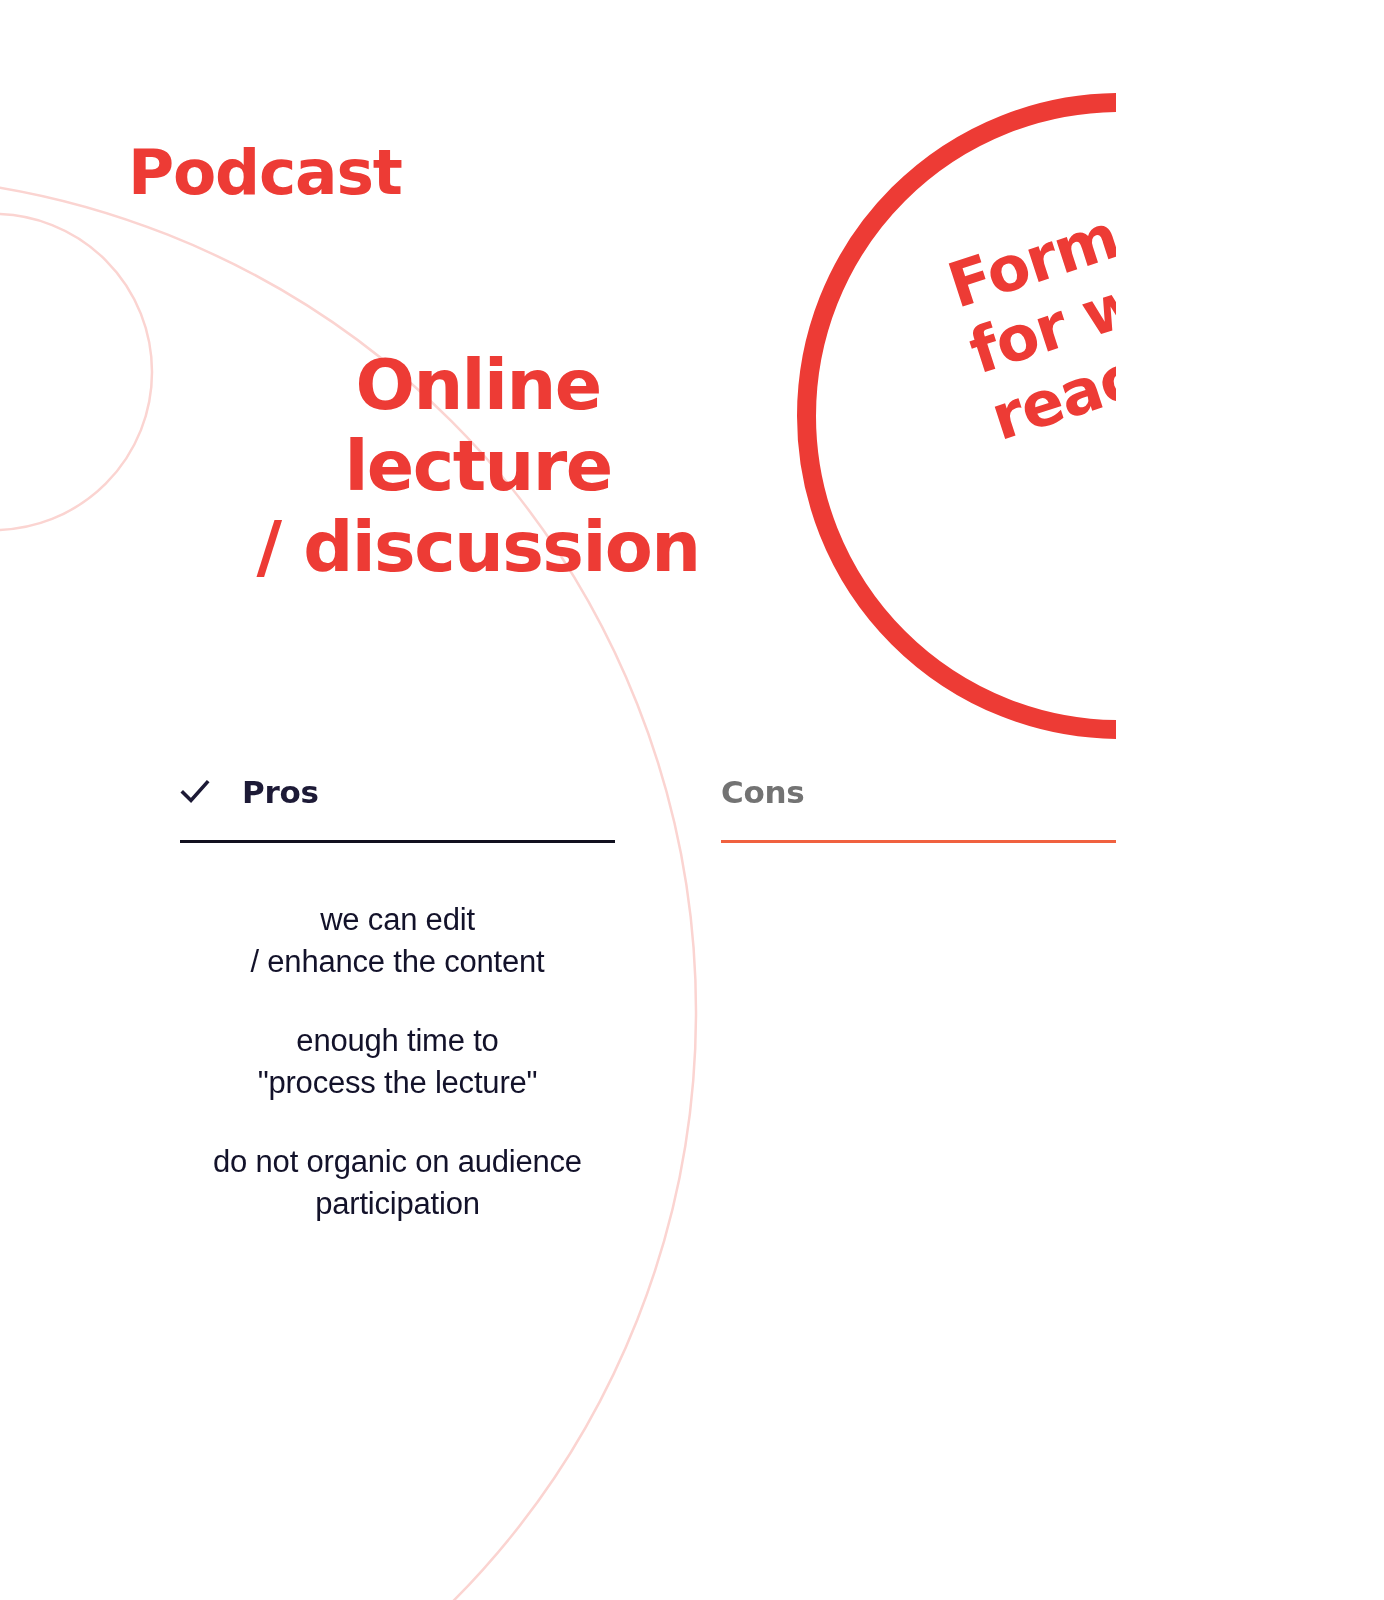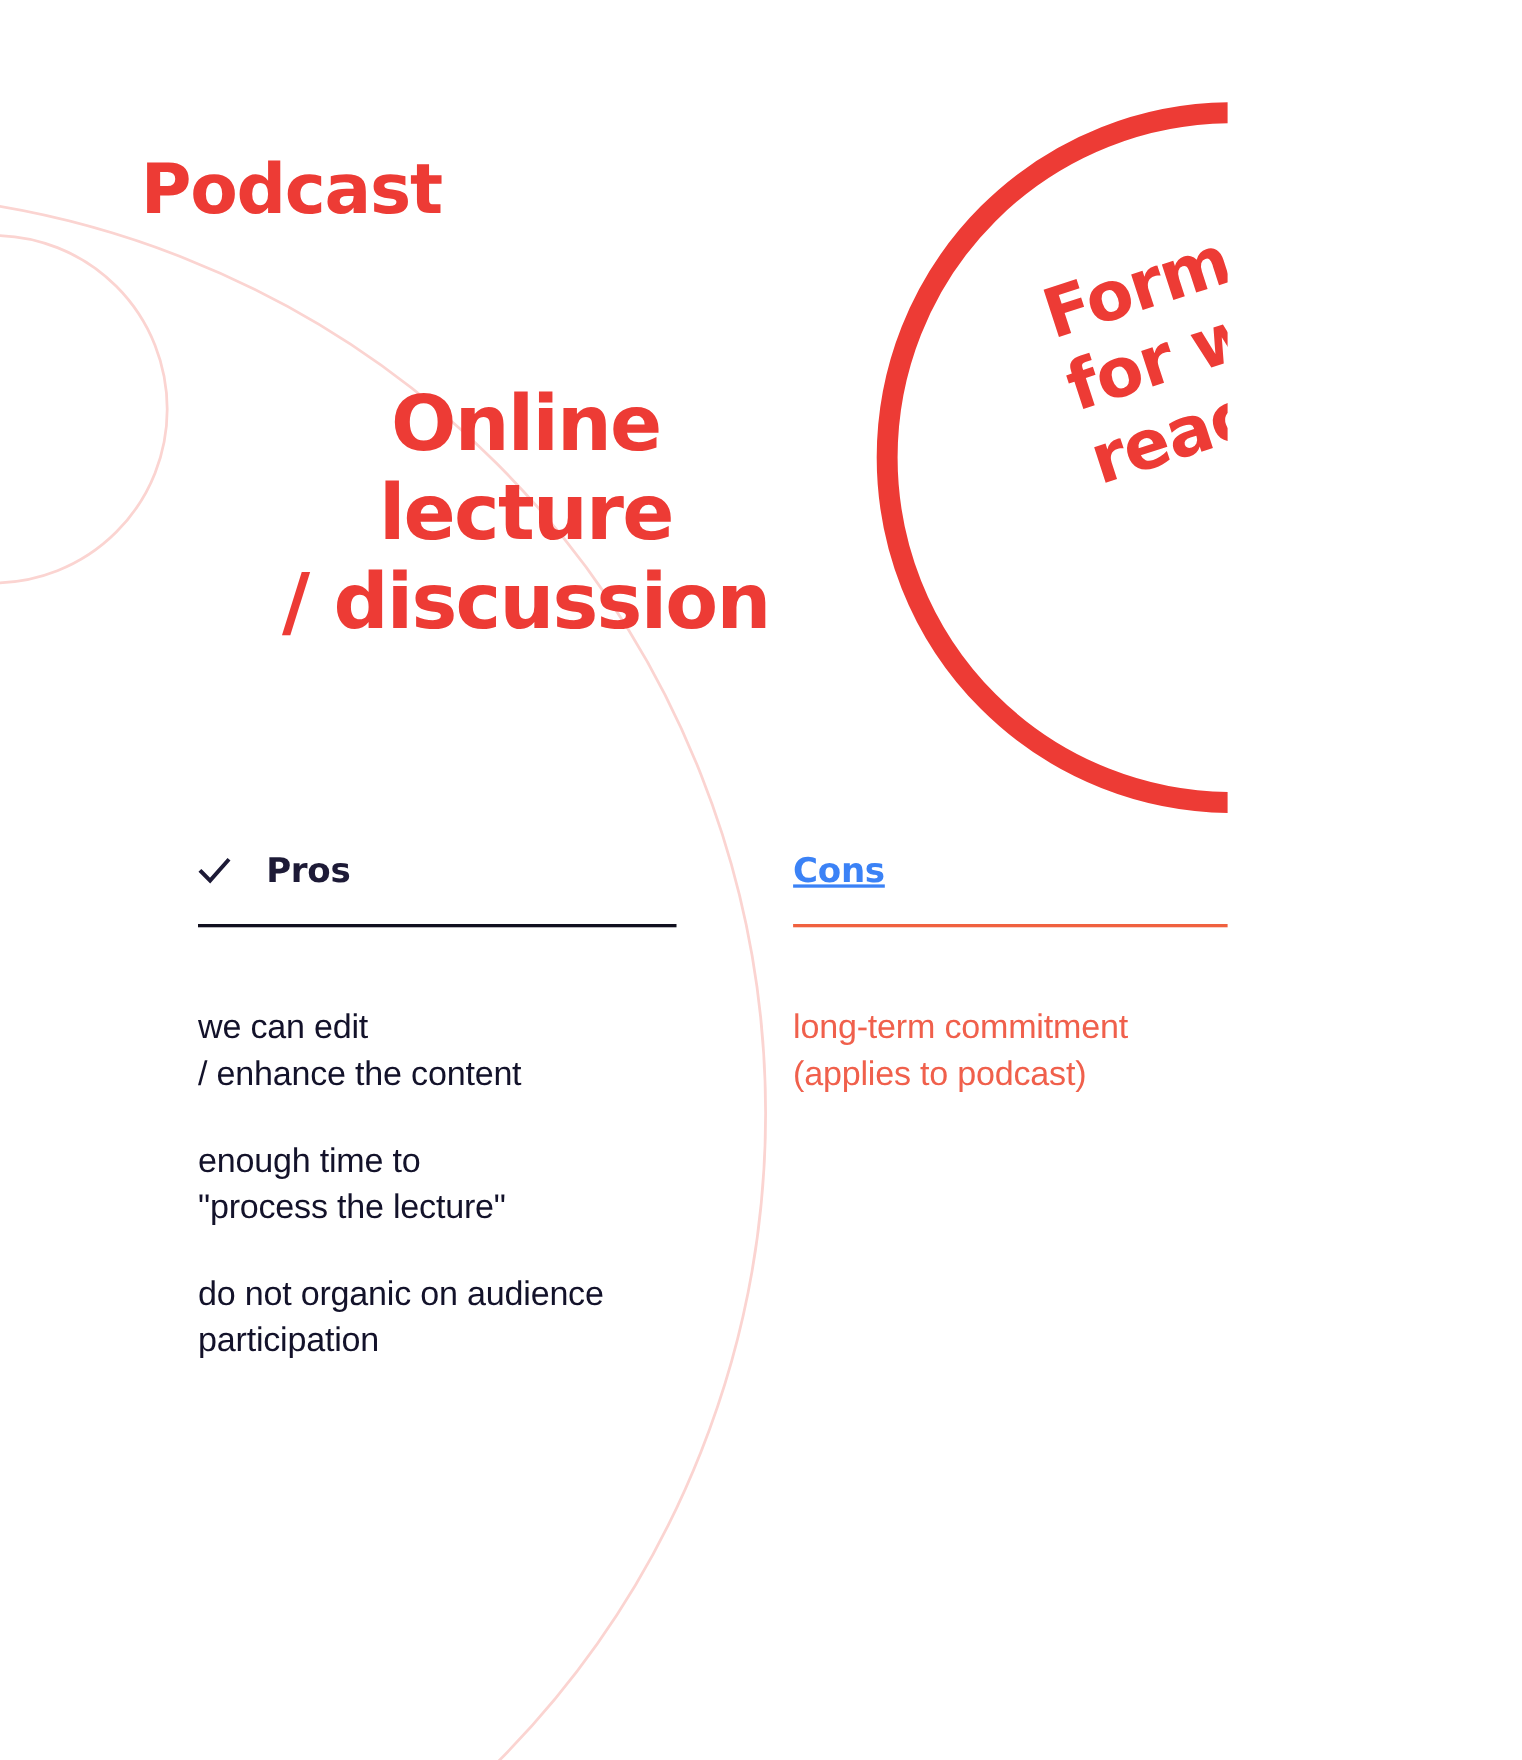--- a/index.html
+++ b/index.html
@@ -71,27 +71,27 @@
 
   .col-head{
     display:flex;align-items:center;gap:32px;
     font-family:"DejaVu Sans","Liberation Sans",sans-serif;
     font-weight:bold;
     font-size:31px;
     letter-spacing:-0.3px;
     height:44px;
   }
   .col-pros .col-head{color:#1d1a36;}
-  .col-cons .col-head{color:#3b82f6;text-decoration:underline;}
+  .col-cons .col-head{color:#737373;}
   .check-icon{display:inline-block;width:30px;height:30px;line-height:0;}
   .rule{height:3px;width:100%;margin-top:26px;}
   .rule-dark{background:#11101f;}
   .rule-red{background:#f0613f;}
 
-  .items{margin-top:70px;}
+  .items{margin-top:56px;text-align:center;}
   .item{
     font-family:"Liberation Sans",sans-serif;
     font-size:31px;
     line-height:1.34;
     letter-spacing:-0.2px;
     margin:0 0 38px 0;
     white-space:pre-line;
   }
   .col-pros .item{color:#13122a;}
   .col-cons .item{color:#f0604c;}
@@ -148,22 +148,18 @@
       <p class="item">do not organic on audience
 participation</p>
     </div>
   </div>
 
   <div class="col col-cons">
     <div class="col-head">
       <span>Cons</span>
     </div>
     <div class="rule rule-red"></div>
-    <div class="items">
-      <p class="item">long-term commitment
-(applies to podcast)</p>
-    </div>
   </div>
 
   <div class="dot-big"></div>
   <div class="dot-small"></div>
 
 </div>
 
 </body></html>

